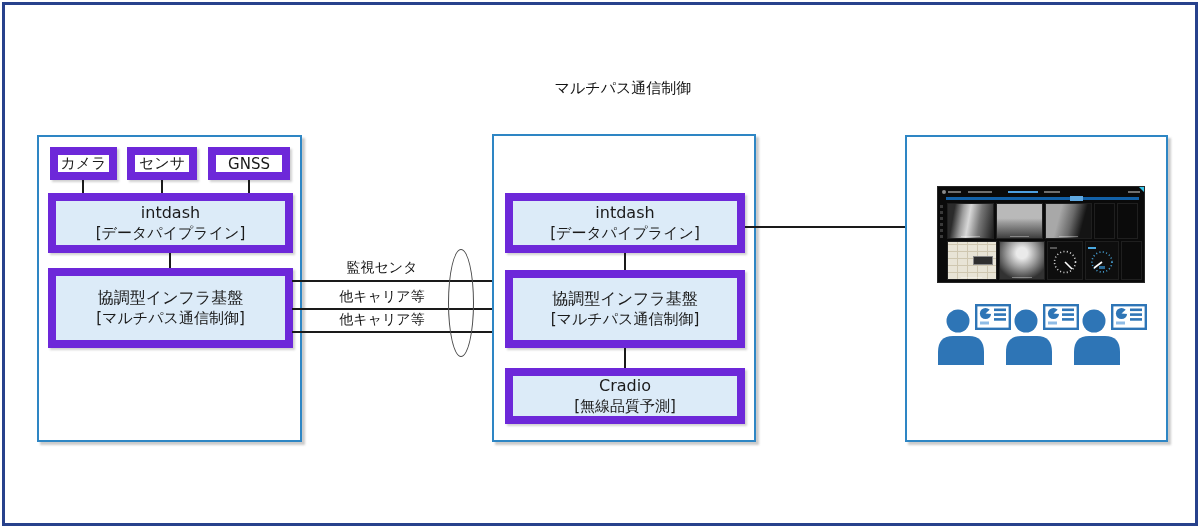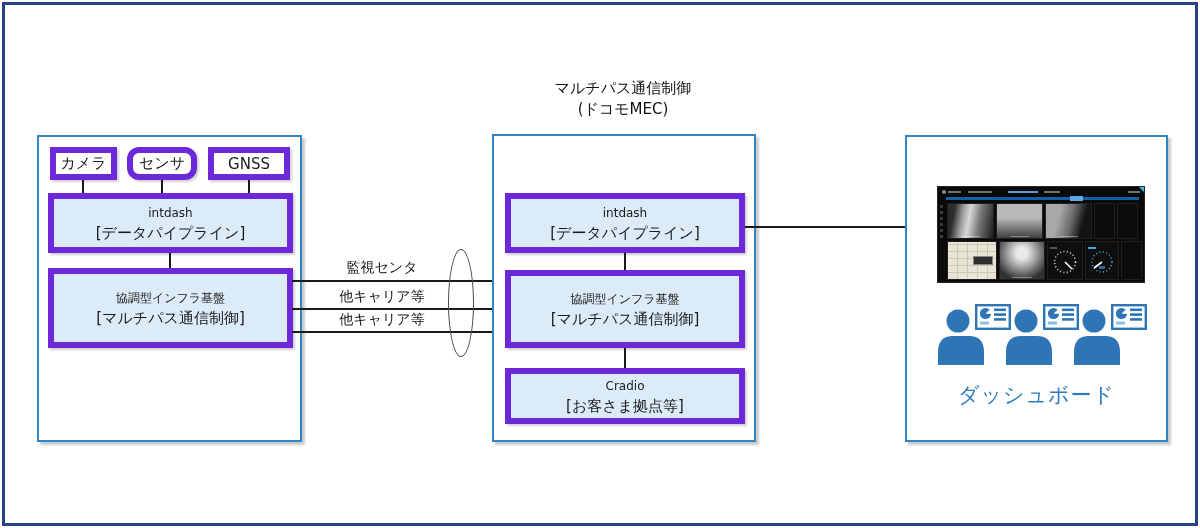--- a/index.html
+++ b/index.html
@@ -4,26 +4,26 @@
 <style>
   html,body{margin:0;padding:0;background:#fff;}
   .canvas{position:relative;width:1200px;height:528px;background:#fff;overflow:hidden;
           font-family:"DejaVu Sans","Liberation Sans",sans-serif;color:#1a1a1a;}
   .frame{position:absolute;left:2px;top:2px;width:1190px;height:518px;border:3px solid #28418C;background:#fff;}
 
   .col-title{position:absolute;text-align:center;font-size:15px;line-height:21px;color:#111;}
 
   .section-box{position:absolute;background:#fff;border:2px solid #2E86C4;
                box-shadow:3px 3px 2px rgba(140,140,140,.45);box-sizing:border-box;}
-  .lightbox,.whitebox{position:absolute;border:6px solid #6d28d9;box-sizing:border-box;
+  .lightbox,.whitebox{position:absolute;border:8px solid #6d28d9;box-sizing:border-box;
                display:flex;flex-direction:column;align-items:center;justify-content:center;
                text-align:center;box-shadow:2px 2px 2px rgba(140,140,140,.4);}
   .lightbox{background:#DCEBF8;}
   .whitebox{background:#fff;font-size:15px;}
-  .bx-l1{font-size:12px;line-height:20px;}
+  .bx-l1{font-size:16px;line-height:20px;}
   .bx-l2{font-size:15px;line-height:20px;}
 
   .vline,.hline{position:absolute;background:#1A1A1A;}
   .vline{width:2px;}
   .hline{height:2px;}
   .link-label{position:absolute;width:140px;text-align:center;font-size:14px;color:#111;}
   .ellipse{position:absolute;width:24px;height:106px;border:1.5px solid #4a4a4a;border-radius:50%;background:transparent;}
 
   
   .dash{position:absolute;left:937px;top:186px;width:208px;height:97px;background:#0a0a0a;
@@ -64,28 +64,27 @@
 </head>
 <body>
 
 <div class="canvas">
   <div class="frame"></div>
 
   <div class="col-title" style="left:22px;top:78px;width:300px;">
   </div>
   <div class="col-title" style="left:473px;top:78px;width:300px;">
     <div>マルチパス通信制御</div>
-    <div>(ドコモMEC)</div>
   </div>
 
   <div class="section-box" style="left:37px;top:135px;width:265px;height:307px;"></div>
   <div class="whitebox" style="left:50px;top:147px;width:67px;height:33px;">
     <span>カメラ</span>
   </div>
-  <div class="whitebox" style="left:127px;top:147px;width:70px;height:33px;border-radius:12px;">
+  <div class="whitebox" style="left:127px;top:147px;width:70px;height:33px;">
     <span>センサ</span>
   </div>
   <div class="whitebox" style="left:208px;top:147px;width:82px;height:33px;align-items:center;">
     <span>GNSS</span>
   </div>
   <div class="vline" style="left:82px;top:180px;height:14px;"></div>
   <div class="vline" style="left:161px;top:180px;height:14px;"></div>
   <div class="vline" style="left:248px;top:180px;height:14px;"></div>
 
   <div class="lightbox" style="left:48px;top:193px;width:245px;height:60px;">
@@ -112,21 +111,21 @@
     <div class="bx-l2">[データパイプライン]</div>
   </div>
   <div class="vline" style="left:624px;top:253px;height:17px;"></div>
   <div class="lightbox" style="left:505px;top:270px;width:240px;height:78px;">
     <div class="bx-l1">協調型インフラ基盤</div>
     <div class="bx-l2">[マルチパス通信制御]</div>
   </div>
   <div class="vline" style="left:624px;top:348px;height:20px;"></div>
   <div class="lightbox" style="left:505px;top:368px;width:240px;height:56px;">
     <div class="bx-l1">Cradio</div>
-    <div class="bx-l2">[お客さま拠点等]</div>
+    <div class="bx-l2">[無線品質予測]</div>
   </div>
 
   <div class="hline" style="left:745px;top:226px;width:160px;"></div>
 
   <div class="section-box" style="left:905px;top:135px;width:263px;height:307px;"></div>
 
   <div class="dash">
     <div class="dash-top">
       <span class="d-logo"></span>
       <span class="d-bar" style="width:13px"></span>
@@ -230,14 +229,13 @@
         <circle cx="10.5" cy="9.5" r="5.6" fill="#2E75B6"></circle>
         <path d="M10.5 9.5 L16 4.5 L16.6 10 Z" fill="#fff"></path>
         <rect x="5" y="17.5" width="9" height="3" fill="#8FBCE6"></rect>
         <rect x="19" y="4.5" width="12" height="2.6" fill="#2E75B6"></rect>
         <rect x="19" y="9.3" width="12" height="2.6" fill="#2E75B6"></rect>
         <rect x="19" y="14.1" width="12" height="2.6" fill="#2E75B6"></rect>
       </svg>
     </div>
   </div>
 
-  <div class="dash-label">ダッシュボード</div>
 </div>
 
 </body></html>

